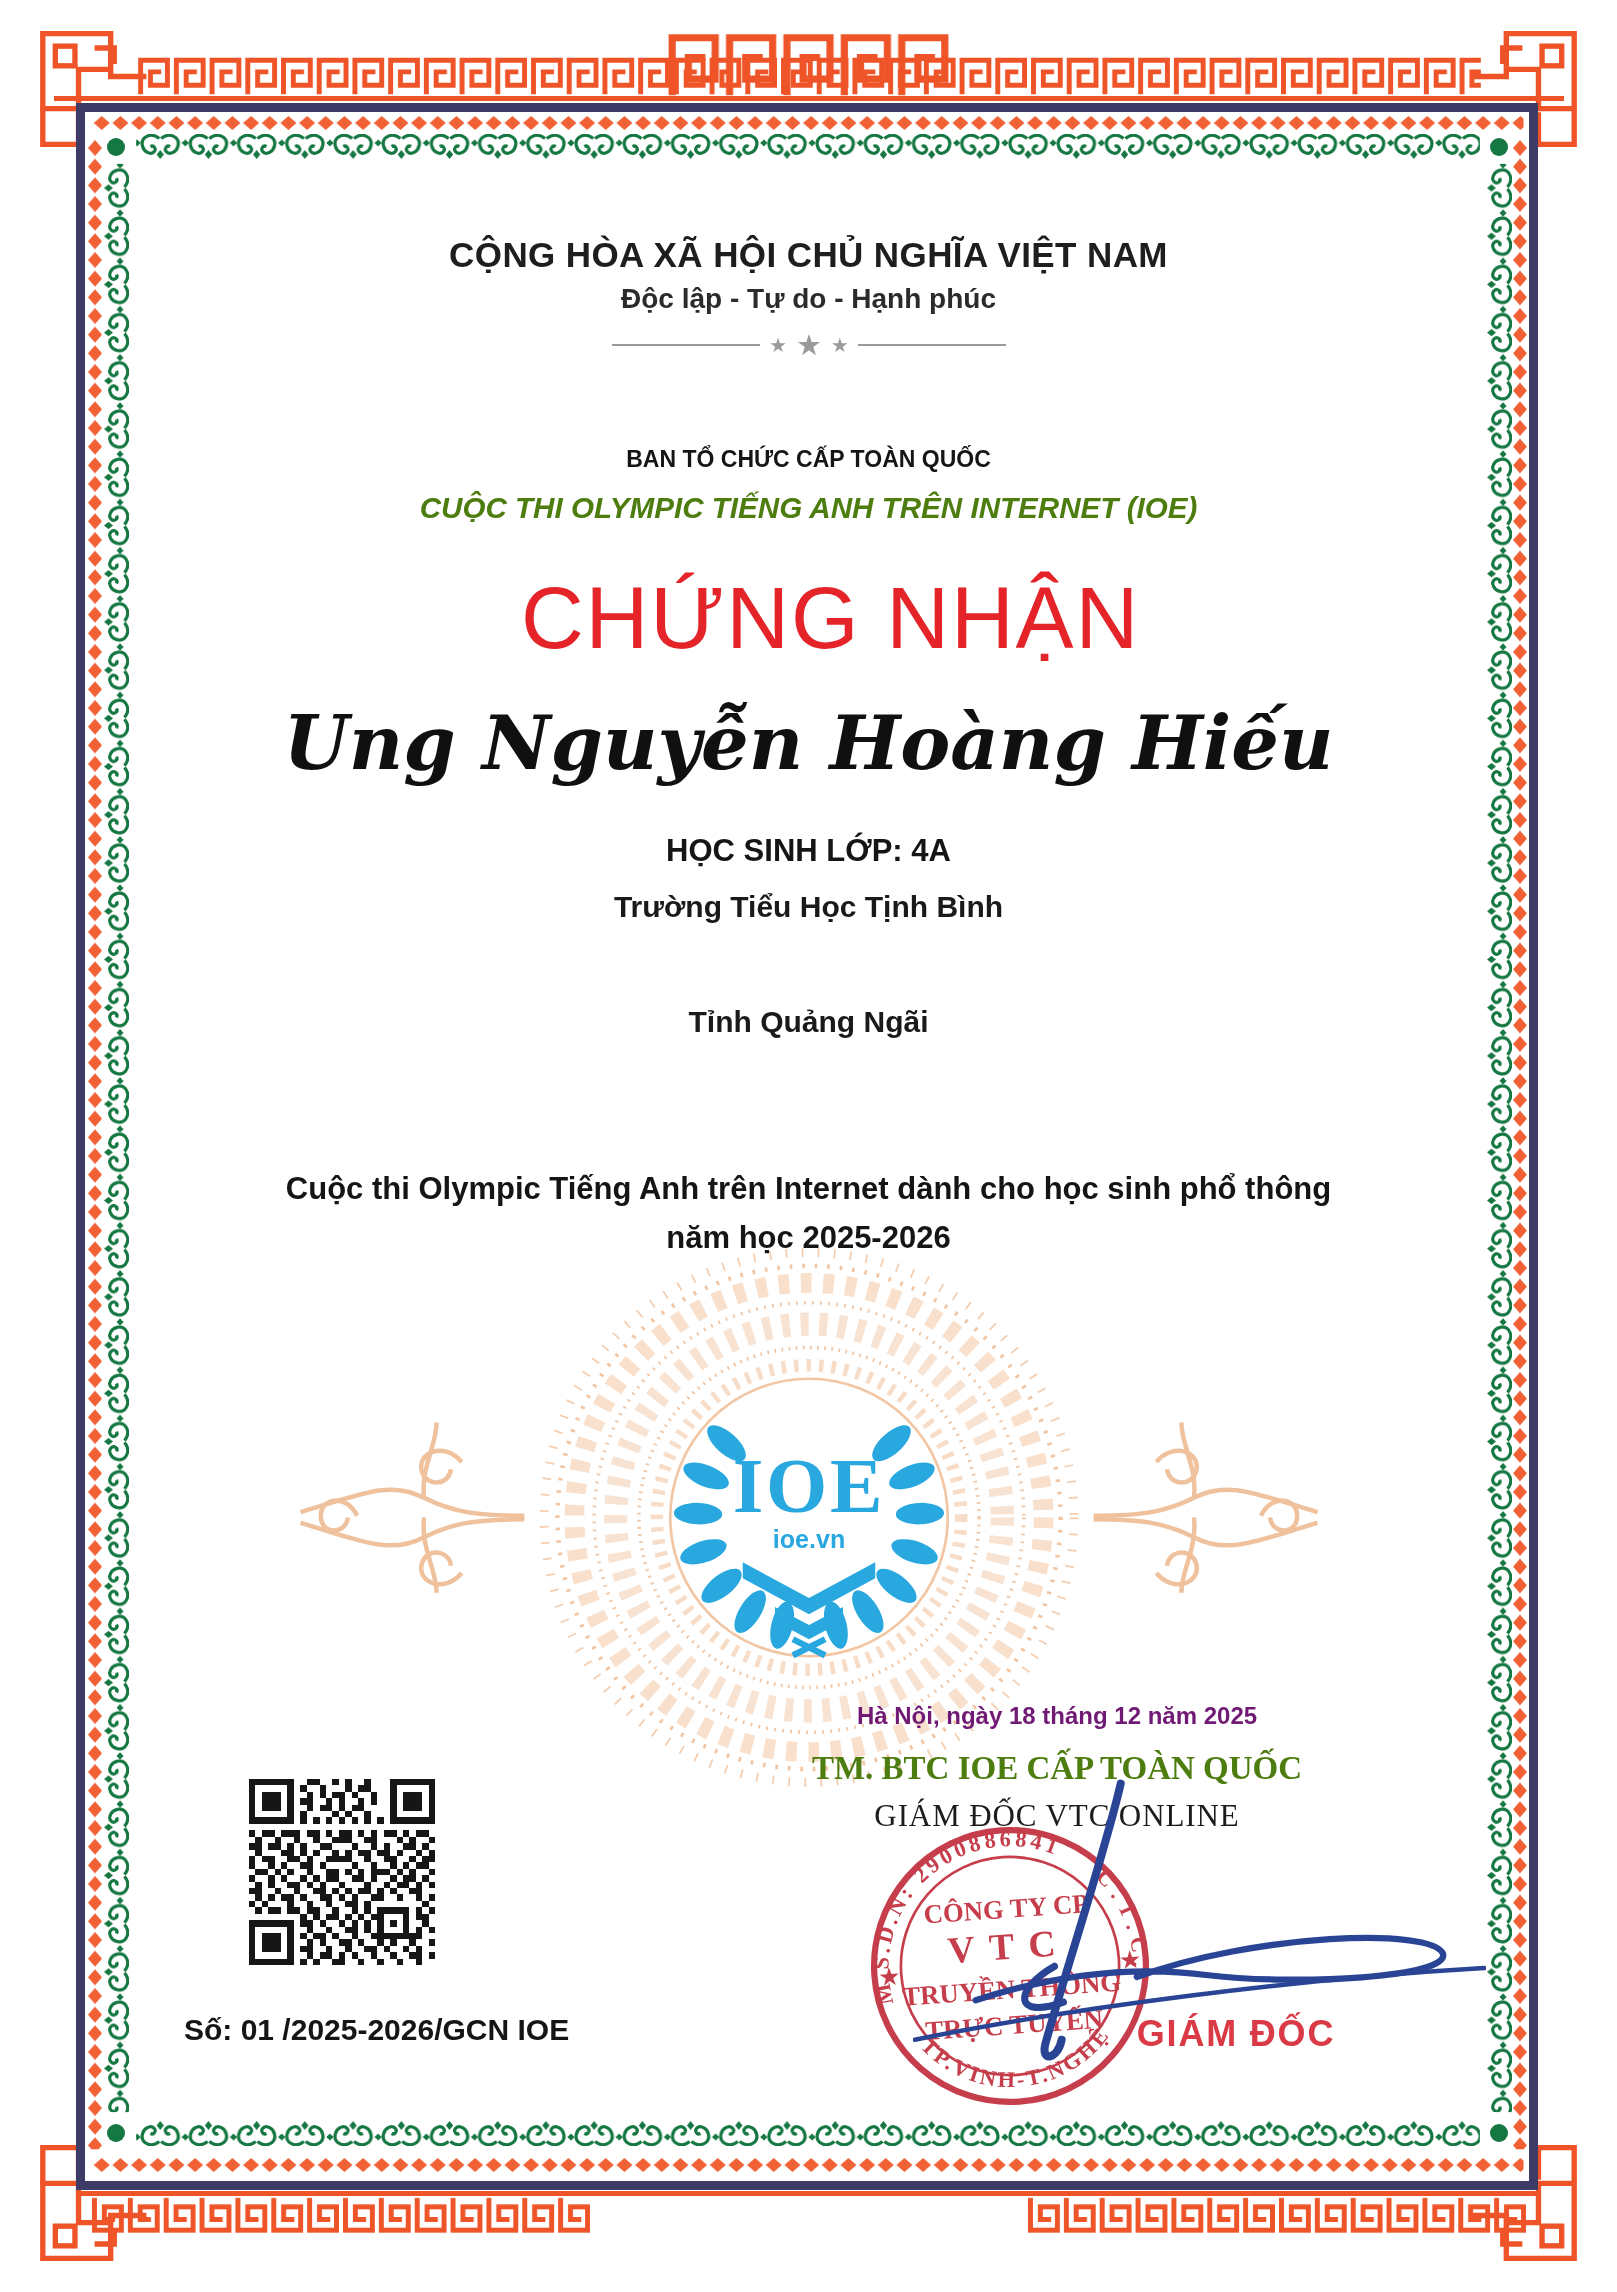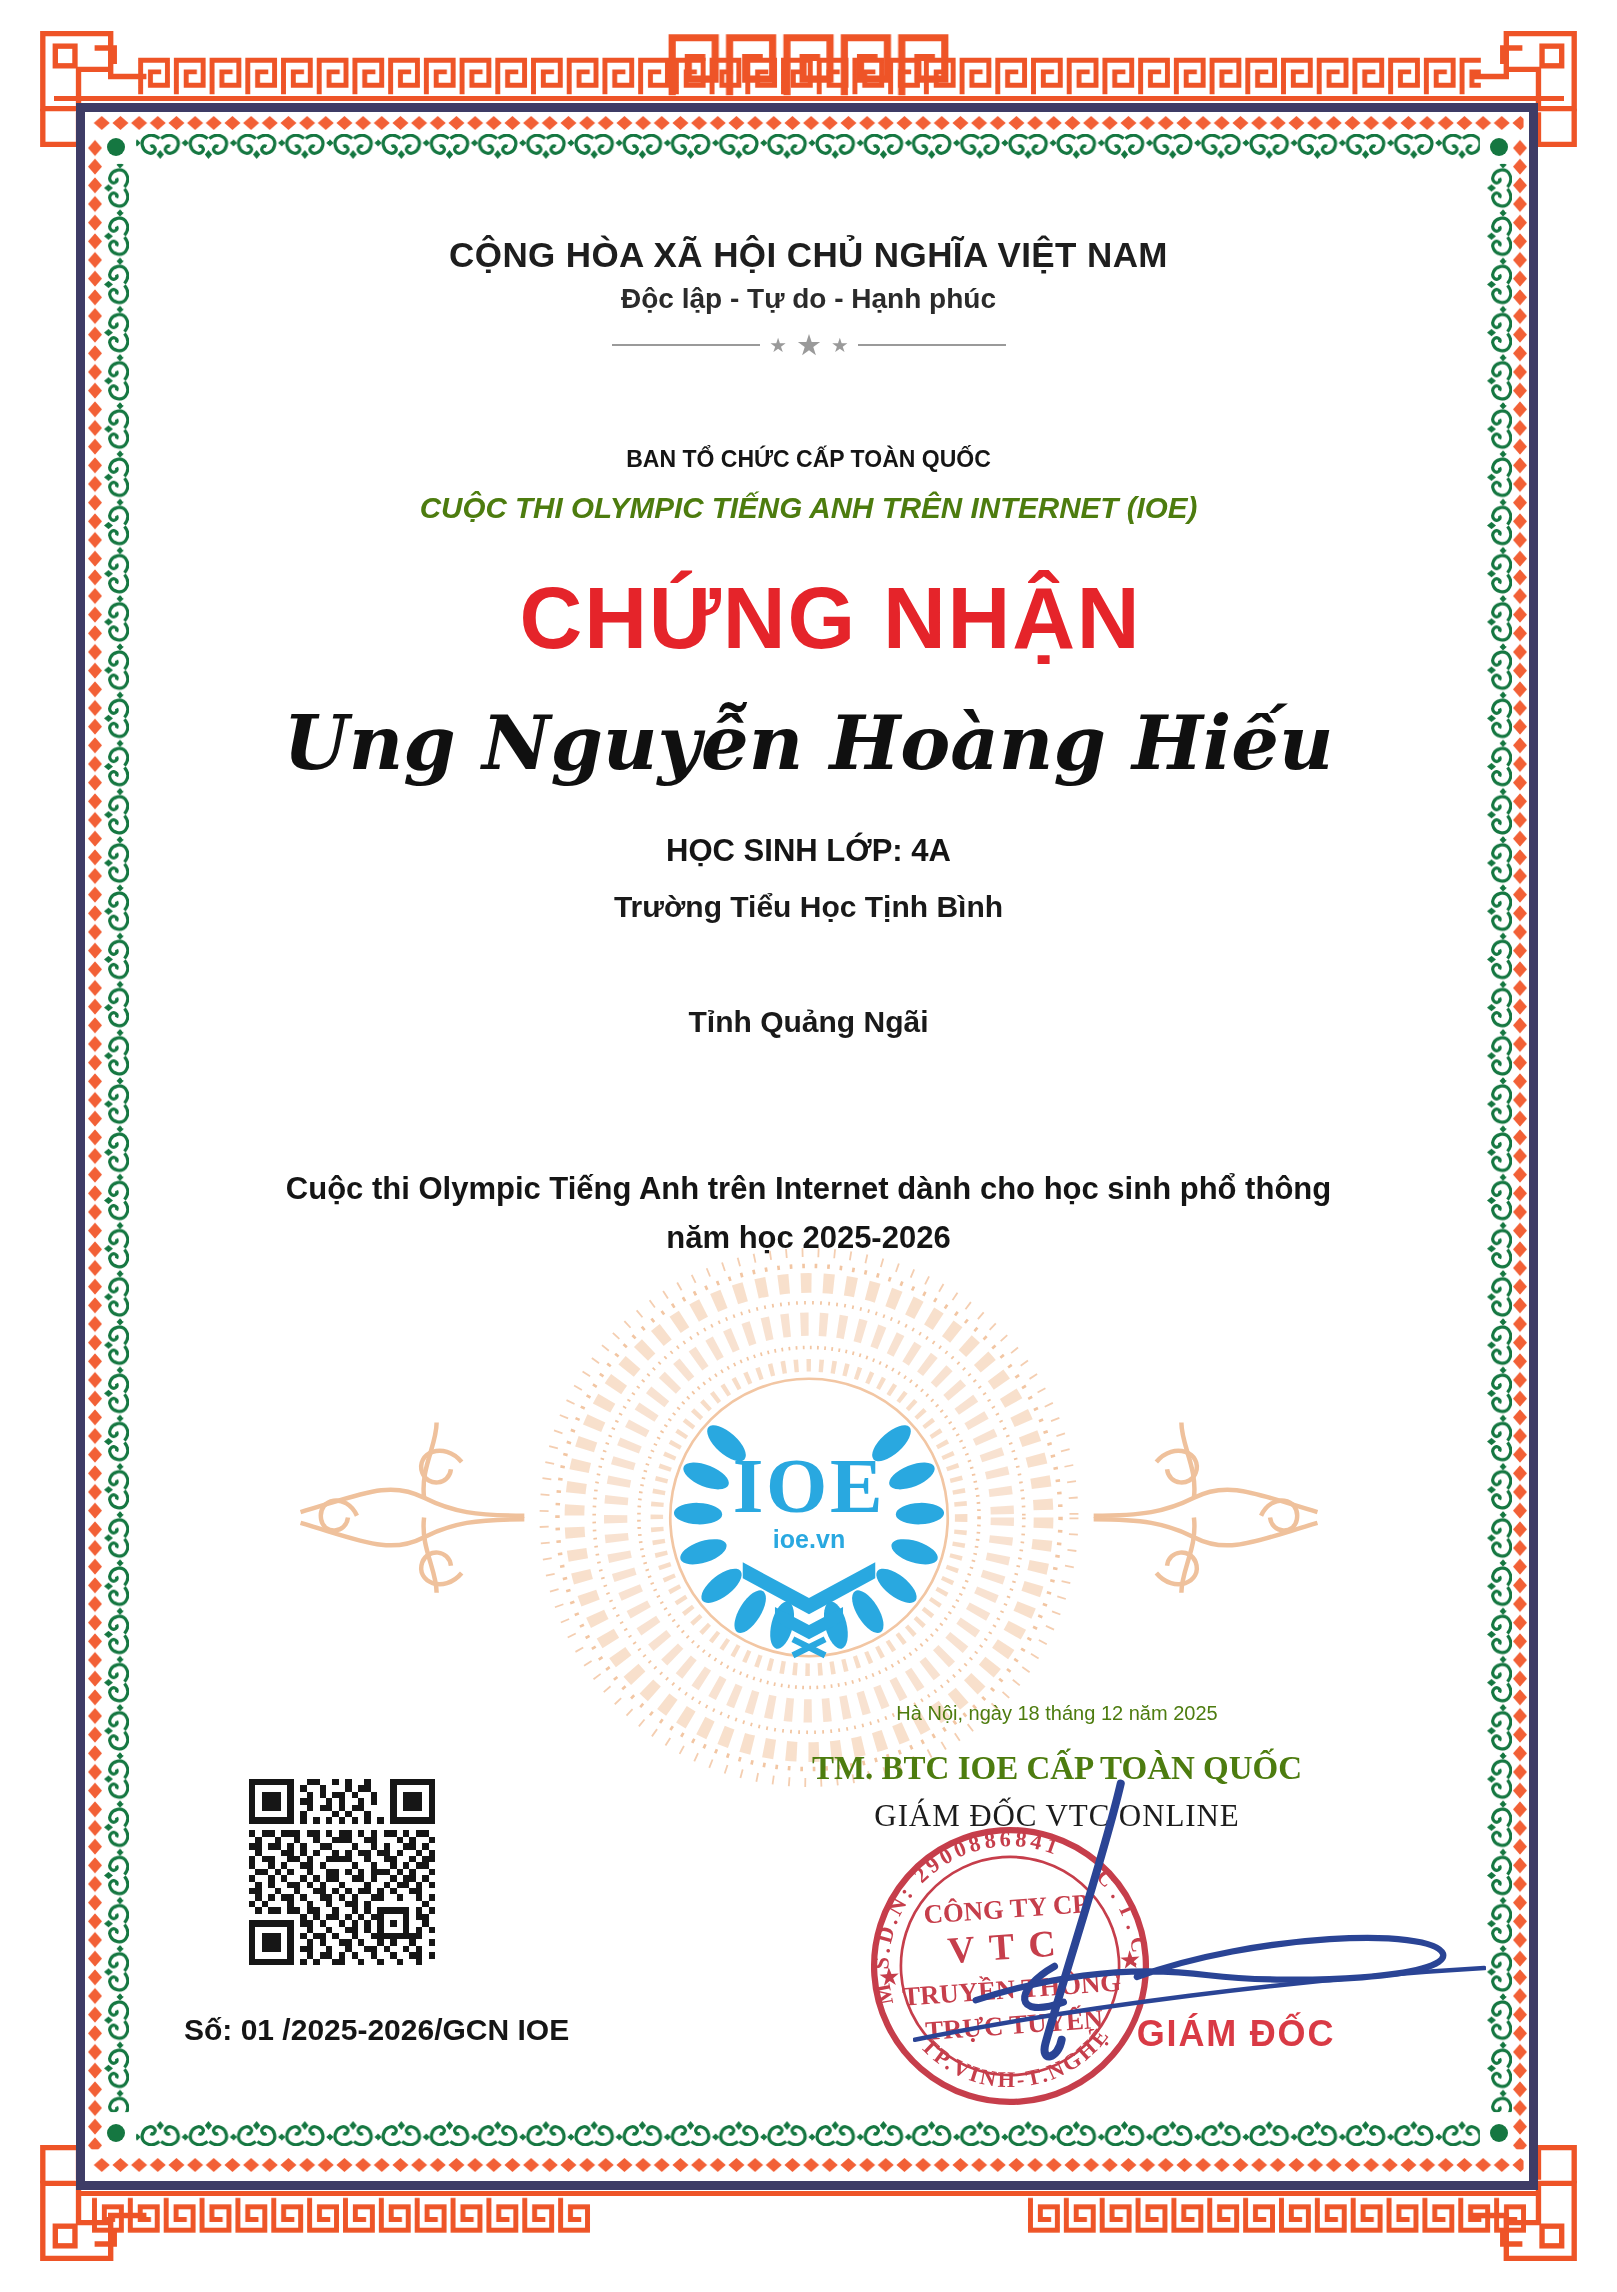--- a/index.html
+++ b/index.html
@@ -15,31 +15,31 @@
   .green-dot{width:18px;height:18px;border-radius:50%;background:#157741;}
   
   .h1{top:235px;font-weight:700;font-size:35px;color:#1e1e1e;letter-spacing:0.4px;}
   .h2{top:283px;font-weight:600;font-size:28px;color:#2b2b2b;}
   .divider{top:328px;left:612px;width:394px;display:flex;align-items:center;justify-content:center;gap:9px;color:#9a9a9a;}
   .divider .bar{flex:1;height:2.7px;background:#9a9a9a;}
   .divider .st{font-family:"DejaVu Sans",sans-serif;font-size:19.7px;}
   .divider .st.big{font-size:29px;}
   .iss1{top:446px;font-weight:700;font-size:23px;color:#151515;}
   .iss2{top:491px;font-weight:700;font-size:29.6px;color:#4d7c0f;font-style:italic;}
-  .cert-title{top:568px;font-weight:700;font-size:87px;color:#e5242a;letter-spacing:1.8px;padding-left:44px;}
+  .cert-title{top:568px;font-weight:400;font-size:87px;color:#e5242a;letter-spacing:1.8px;padding-left:44px;}
   .r-name{top:699px;font-family:"DejaVu Serif",serif;font-style:italic;font-weight:700;font-size:75px;color:#101010;}
   .r-class{top:833px;font-weight:700;font-size:31px;color:#151515;}
   .r-school{top:890px;font-weight:600;font-size:30px;color:#1a1a1a;}
   .r-commune{top:948px;font-weight:600;font-size:30px;color:#1a1a1a;}
   .r-province{top:1005px;font-weight:600;font-size:30px;color:#1a1a1a;}
   .award{top:1078px;font-weight:700;font-size:40px;color:#111111;}
   .c1{top:1171px;font-weight:700;font-size:31px;color:#151515;}
   .c2{top:1220px;font-weight:700;font-size:31px;color:#151515;}
   .sign-col{left:806px;width:502px;text-align:center;}
-  .date{top:1702px;font-weight:400;font-size:20px;color:#4d7c0f;}
+  .date{top:1702px;font-weight:700;font-size:24px;color:#701a75;}
   .behalf{top:1750px;font-family:"Liberation Serif",serif;font-weight:700;font-size:33px;color:#4d7c0f;text-align:center;}
   .director{top:1798px;font-family:"Liberation Serif",serif;font-weight:400;font-size:31px;letter-spacing:0.9px;color:#1c1c1c;}
   .role-col{left:1021px;width:430px;text-align:center;}
   .role{top:2013px;font-weight:700;font-size:36px;color:#d93a45;letter-spacing:1.8px;}
   .sig-name{top:2051px;font-family:"DejaVu Serif",serif;font-style:italic;font-weight:700;font-size:50px;color:#cf2f3f;}
   .serial{left:184px;top:2013px;font-weight:600;font-size:30px;color:#151515;}
   .stamp-wrap{left:858px;top:1814px;width:304px;height:304px;opacity:.93;transform:rotate(-4deg);}
   .sig-wrap{left:913px;top:1778px;}
   .qr{left:249px;top:1779px;}
 </style>

